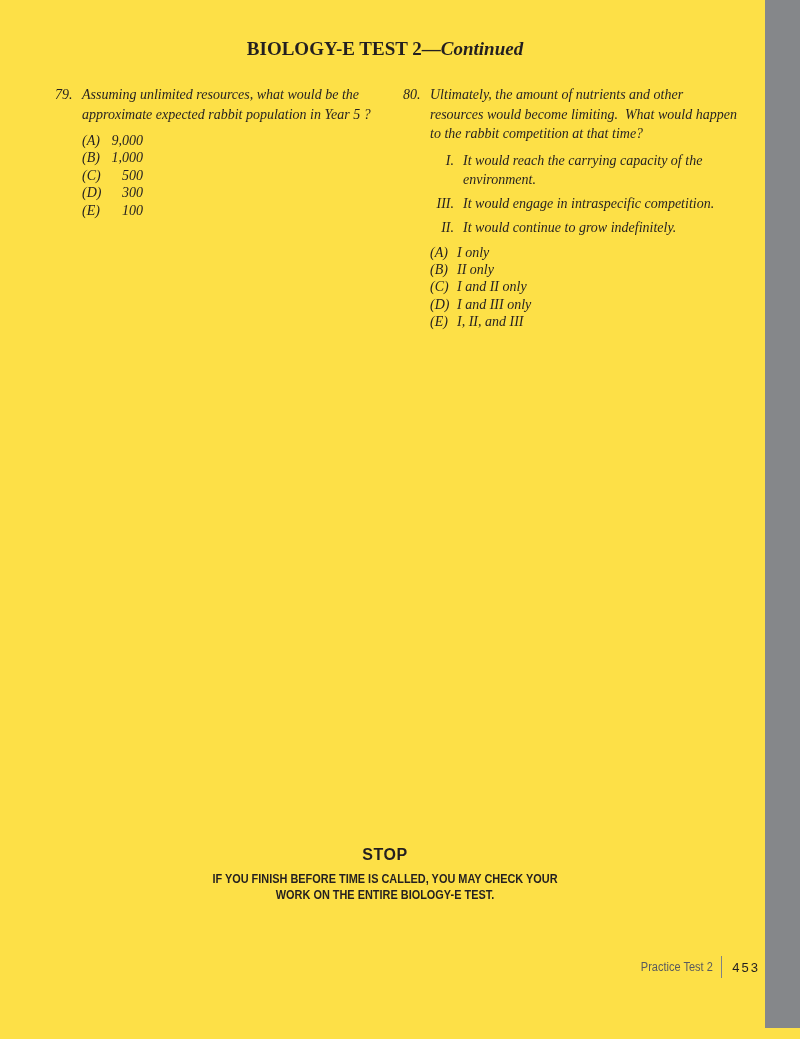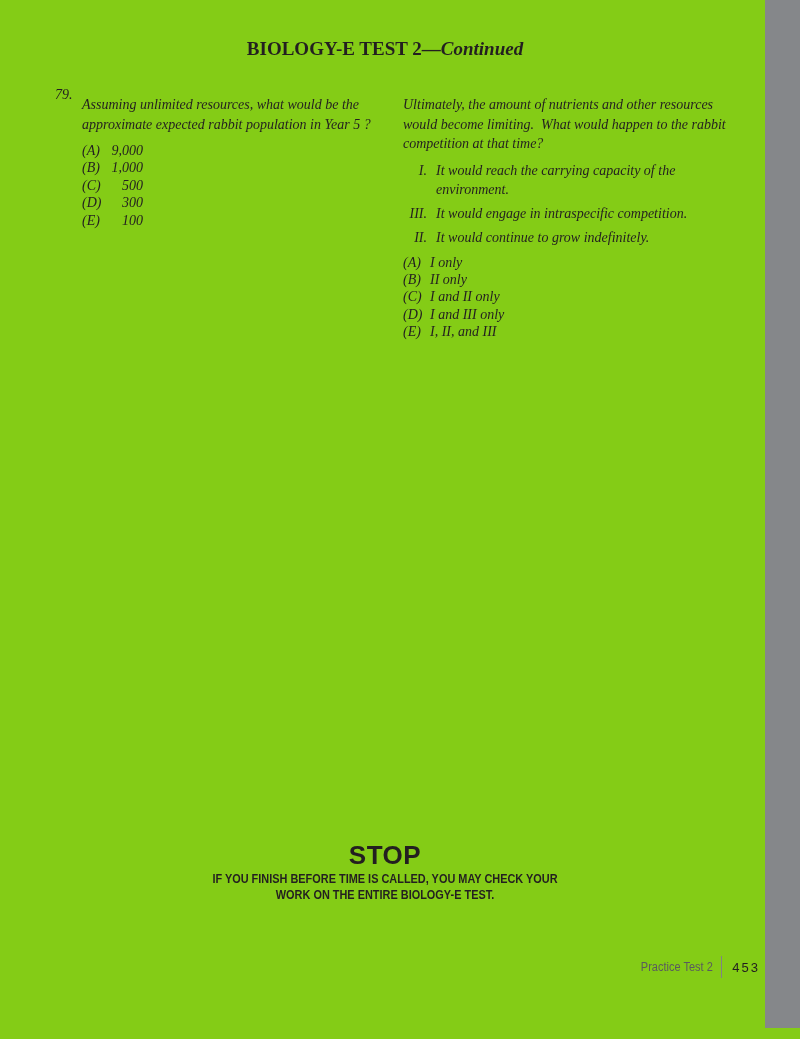--- a/index.html
+++ b/index.html
@@ -7,21 +7,21 @@
     --gray-bar: #85878a;
     --footer-label: #5a5b5e;
     --divider: #808285;
   }
   * { margin: 0; padding: 0; box-sizing: border-box; }
   html, body { background: #ffffff; }
   .page {
     position: relative;
     width: 800px;
     height: 1039px;
-    background: #84cc16;
+    background: #fde047;
     overflow: hidden;
     font-family: "Liberation Serif", serif;
     color: var(--text, #231f20);
   }
   .edge-bar {
     position: absolute;
     top: 0;
     right: 0;
     width: 35px;
     height: 1028px;
@@ -44,21 +44,21 @@
     top: 85px;
     font-size: 14px;
     line-height: 19.5px;
     font-style: italic;
   }
   .col-left  { left: 55px;  width: 340px; }
   .col-right { left: 403px; width: 334px; }
 
   .question { display: flex; }
   .q-num { flex: none; width: 27px; }
-  .q-body { flex: 1; min-width: 0; margin-top: 10px; }
+  .q-body { flex: 1; min-width: 0; }
   .q-text { white-space: pre-wrap; }
 
   .choices { margin-top: 8px; }
   .choice { display: flex; line-height: 17.4px; }
   .c-letter { flex: none; width: 27px; }
   .c-value-num { flex: none; width: 34px; text-align: right; }
 
   .roman-list { margin-top: 7px; width: 294px; }
   .roman-item { display: flex; margin-bottom: 5px; line-height: 19px; }
   .r-num { flex: none; width: 24px; text-align: right; margin-right: 9px; }
@@ -69,21 +69,21 @@
     position: absolute;
     top: 842px;
     left: 0;
     width: 770px;
     text-align: center;
     color: var(--text, #231f20);
   }
   .stop-title {
     font-family: "Liberation Sans", sans-serif;
     font-weight: bold;
-    font-size: 26px;
+    font-size: 16px;
     line-height: 26px;
     letter-spacing: 0.5px;
   }
   .stop-lines {
     margin-top: 3px;
     font-family: "Liberation Sans", sans-serif;
     font-weight: bold;
     font-size: 13px;
     line-height: 15.5px;
     transform: scaleX(0.84);
@@ -154,20 +154,21 @@
             <span class="c-letter">(E)</span>
             <span class="c-value-num">100</span>
           </div>
         </div>
       </div>
     </div>
   </div>
 
   <div class="col col-right">
     <div class="question">
+      <span class="q-num">80.</span>
       <div class="q-body">
         <div class="q-text">Ultimately, the amount of nutrients and other resources would become limiting.  What would happen to the rabbit competition at that time?</div>
 
         <div class="roman-list">
           <div class="roman-item">
             <span class="r-num">I.</span>
             <span class="r-text">It would reach the carrying capacity of the environment.</span>
           </div>
           <div class="roman-item">
             <span class="r-num">III.</span>

